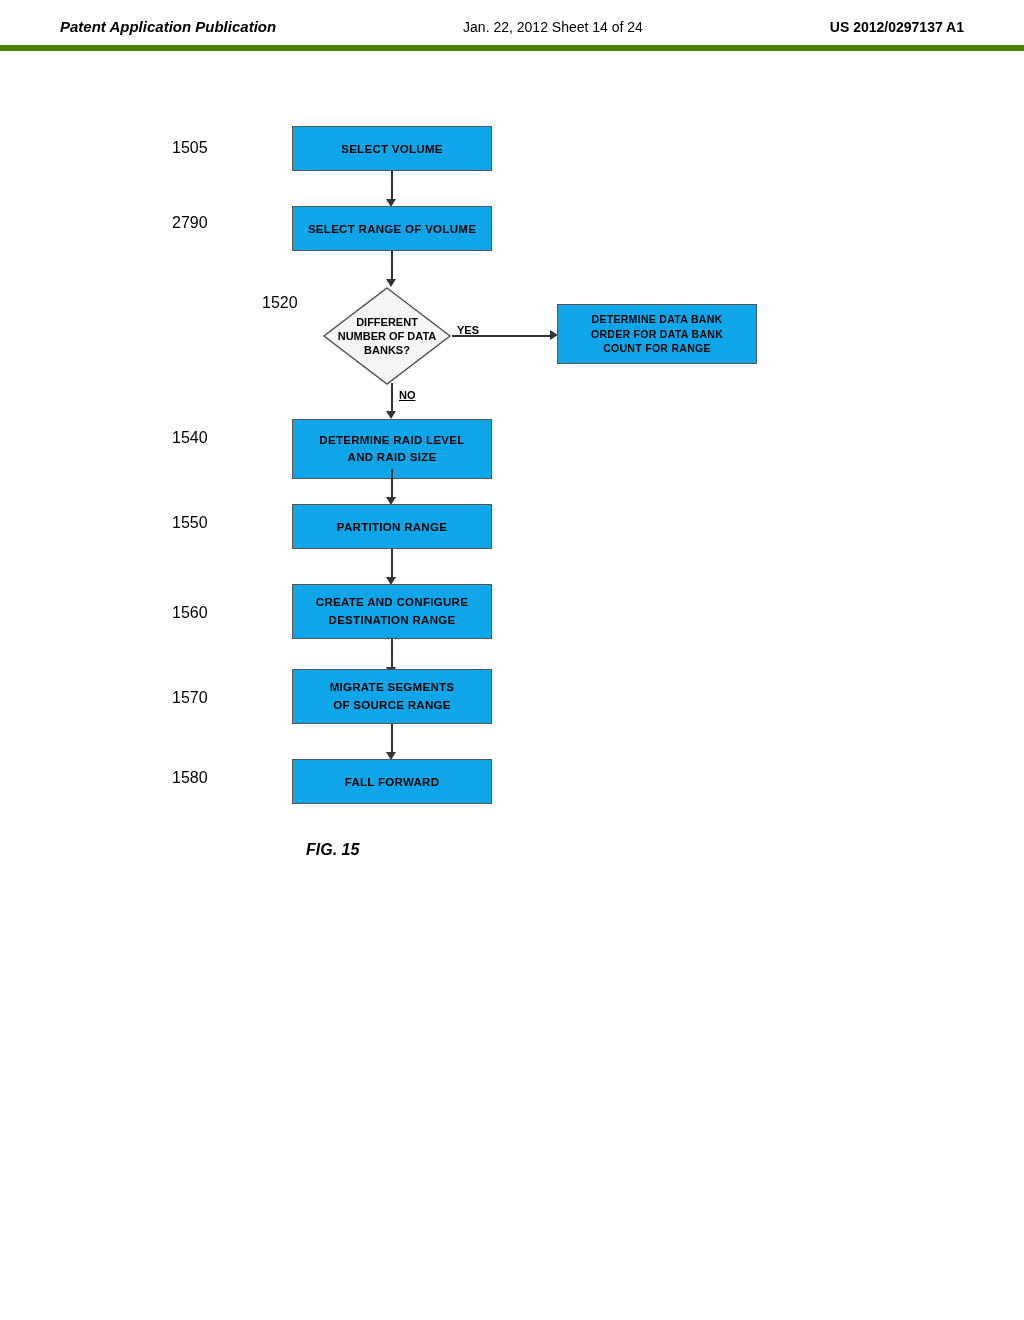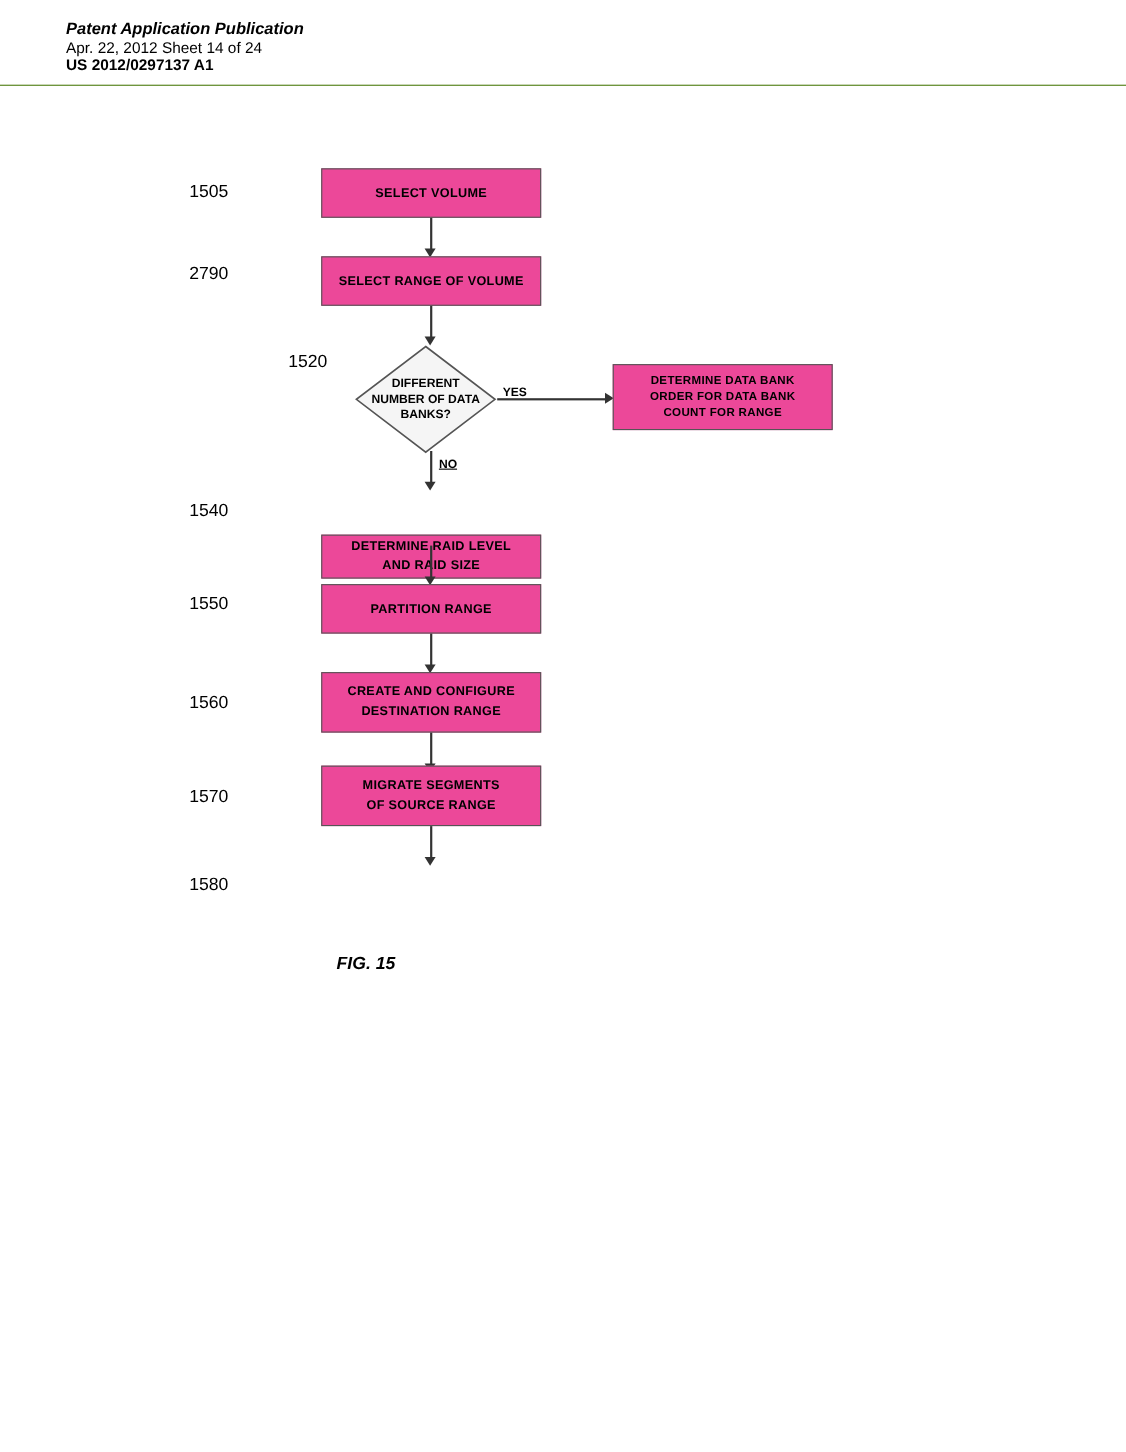--- a/index.html
+++ b/index.html
@@ -10,22 +10,21 @@
       min-height: 1320px;
       position: relative;
     }
 
     
     .header {
       display: flex;
       justify-content: space-between;
       align-items: baseline;
       padding: 18px 60px 10px 60px;
-      border-bottom: 1px solid #4d7c0f;
-      flex-direction: column;
+      border-bottom: 6px solid #4d7c0f;
     }
     .header-left {
       font-size: 15px;
       font-style: italic;
       font-weight: bold;
     }
     .header-center {
       font-size: 14px;
     }
     .header-right {
@@ -38,21 +37,21 @@
       position: relative;
       margin: 60px auto 0 auto;
       width: 700px;
       height: 900px;
     }
 
     
     .flow-box {
       position: absolute;
       border: 1.5px solid #555;
-      background: #ec4899;
+      background: #0ea5e9;
       display: flex;
       align-items: center;
       justify-content: center;
       text-align: center;
       font-size: 11.5px;
       font-weight: bold;
       letter-spacing: 0.3px;
     }
 
     
@@ -131,21 +130,21 @@
       position: absolute;
       font-size: 11px;
       font-weight: bold;
     }
   </style>
 </head>
 <body>
 
 <div class="header">
   <span class="header-left">Patent Application Publication</span>
-  <span class="header-center">Apr. 22, 2012   Sheet 14 of 24</span>
+  <span class="header-center">Jan. 22, 2012   Sheet 14 of 24</span>
   <span class="header-right">US 2012/0297137 A1</span>
 </div>
 
 <div class="diagram-area">
 
   <span class="step-label" style="left: 10px; top: 28px;">1505</span>
   <div class="flow-box" style="left: 130px; top: 15px; width: 200px; height: 45px;">
     <span>SELECT VOLUME</span>
   </div>
 
@@ -178,21 +177,21 @@
   <span class="step-label" style="left: 520px; top: 203px;">─ 1530</span>
   <div class="flow-box" style="left: 395px; top: 193px; width: 200px; height: 60px;">
     <span style="font-size:10.5px; line-height:1.4;">DETERMINE DATA BANK<br>ORDER FOR DATA BANK<br>COUNT FOR RANGE</span>
   </div>
 
   <span class="arrow-label" style="left: 237px; top: 278px; text-decoration: underline;">NO</span>
   <div class="arrow arrow-v" style="left: 229px; top: 272px; height: 30px;"></div>
   <div class="arrowhead-down" style="left: 224px; top: 300px;"></div>
 
   <span class="step-label" style="left: 10px; top: 318px; text-align: right;">1540</span>
-  <div class="flow-box" style="left: 130px; top: 308px; width: 200px; height: 40px; margin-top: 40px;">
+  <div class="flow-box" style="left: 130px; top: 308px; width: 200px; height: 60px;">
     <span style="line-height:1.5;">DETERMINE RAID LEVEL<br>AND RAID SIZE</span>
   </div>
 
   <div class="arrow arrow-v" style="left: 229px; top: 358px; height: 30px;"></div>
   <div class="arrowhead-down" style="left: 224px; top: 386px;"></div>
 
   <span class="step-label" style="left: 10px; top: 403px;">1550</span>
   <div class="flow-box" style="left: 130px; top: 393px; width: 200px; height: 45px;">
     <span>PARTITION RANGE</span>
   </div>
@@ -210,16 +209,19 @@
 
   <span class="step-label" style="left: 10px; top: 578px;">1570</span>
   <div class="flow-box" style="left: 130px; top: 558px; width: 200px; height: 55px; align-items: center;">
     <span style="line-height:1.5;">MIGRATE SEGMENTS<br>OF SOURCE RANGE</span>
   </div>
 
   <div class="arrow arrow-v" style="left: 229px; top: 613px; height: 30px;"></div>
   <div class="arrowhead-down" style="left: 224px; top: 641px;"></div>
 
   <span class="step-label" style="left: 10px; top: 658px;">1580</span>
+  <div class="flow-box" style="left: 130px; top: 648px; width: 200px; height: 45px;">
+    <span>FALL FORWARD</span>
+  </div>
 
   <div class="fig-caption" style="left: 144px; top: 730px;">FIG. 15</div>
 
 </div>
 
 </body></html>

